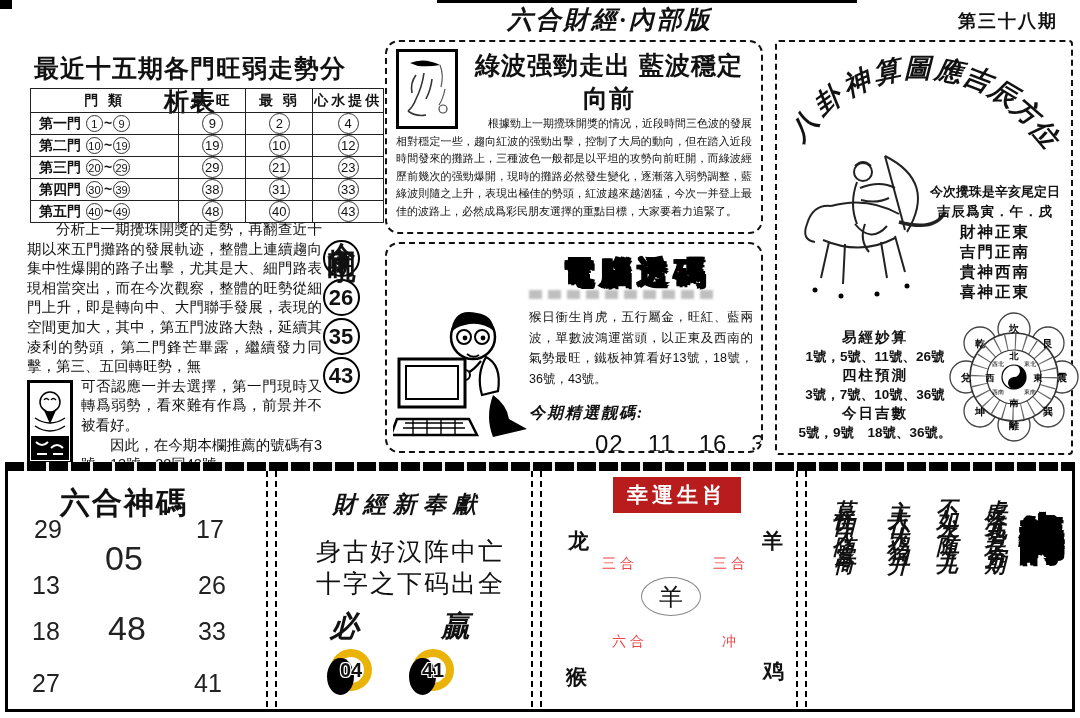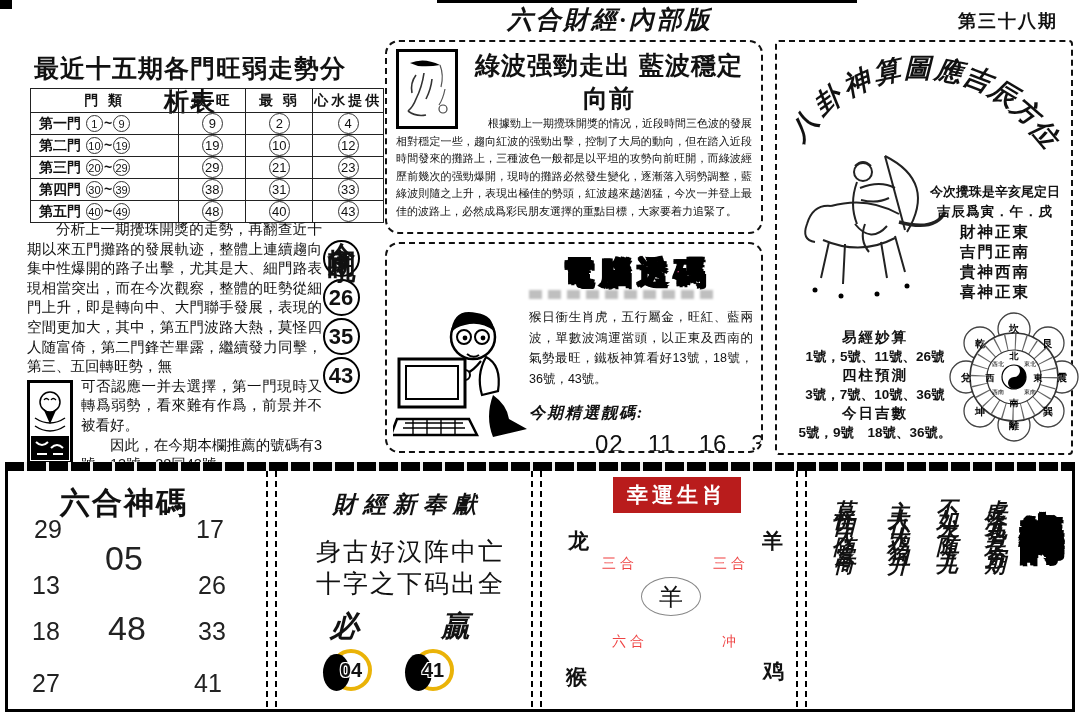--- a/index.html
+++ b/index.html
@@ -65,21 +65,21 @@
   
   #strip { position:absolute; left:5px; top:462px; width:1070px; height:250px; border:3px solid #000; background:#fff; }
   #strip-topbar { position:absolute; left:-3px; right:-3px; top:-3px; height:9px; background:repeating-linear-gradient(90deg,#000 0 19px,#f2f2f2 19px 22px); }
   .vdiv { position:absolute; top:6px; bottom:2px; width:11px; border-left:2.5px dashed #000; border-right:2.5px dashed #000; }
   .num { position:absolute; font-size:25px; color:#222; }
   #shenma-title { position:absolute; left:52px; top:18px; font-size:30px; font-weight:800; letter-spacing:2px; }
   #cj-title { position:absolute; left:285px; top:24px; width:230px; text-align:center; font-size:23px; font-weight:900; font-style:italic; letter-spacing:7px; font-family:"Liberation Serif","DejaVu Serif",serif; }
   #cj-lines { position:absolute; left:290px; top:70px; width:225px; text-align:center; font-size:25px; line-height:32px; letter-spacing:2px; font-weight:500; }
   #cj-biying { position:absolute; left:322px; top:142px; width:140px; display:flex; justify-content:space-between; font-size:29px; font-weight:900; font-style:italic; font-family:"Liberation Serif","DejaVu Serif",serif; }
   #cj-balls { position:absolute; left:322px; top:184px; display:flex; gap:40px; }
-  .ball { position:relative; width:42px; height:42px; border:4px solid #eab308; border-radius:50%; background:#fff; display:flex; align-items:center; justify-content:center; font-size:20px; font-weight:700; }
+  .ball { position:relative; width:42px; height:42px; border:8px solid #eab308; border-radius:50%; background:#fff; display:flex; align-items:center; justify-content:center; font-size:20px; font-weight:700; }
   .ball::before { content:""; position:absolute; left:-11px; top:1px; width:27px; height:37px; background:#000; border-radius:50%; z-index:1; }
   .ball span { position:relative; z-index:2; text-shadow:-1px -1px 0 #fff,1px 1px 0 #fff,-1px 1px 0 #fff,1px -1px 0 #fff; }
   #lz-header { position:absolute; left:605px; top:12px; background:#b91c1c; color:#fff; font-size:21px; font-weight:900; letter-spacing:4px; padding:4px 14px; }
   .zodiac { position:absolute; font-size:21px; font-weight:600; }
   .rel { position:absolute; font-size:14px; color:#ef4444; letter-spacing:4px; }
   #lz-center { position:absolute; left:633px; top:112px; width:60px; height:39px; border:1.5px solid #888; border-radius:50%; display:flex; align-items:center; justify-content:center; font-size:24px; font-family:"Liberation Serif","DejaVu Serif",serif; }
   #poem-title { position:absolute; left:1005px; top:12px; height:230px; writing-mode:vertical-rl; text-orientation:upright; font-size:43px; font-weight:900; letter-spacing:2px; color:#fff; -webkit-text-stroke:1.8px #000; text-shadow:2px 2px 0 #000,-1px -1px 0 #000,1px -1px 0 #000,-1px 1px 0 #000; font-family:"Liberation Serif","DejaVu Serif",serif; }
   .poem-col { position:absolute; top:18px; height:220px; writing-mode:vertical-rl; text-orientation:upright; font-size:21px; font-weight:700; font-style:italic; letter-spacing:9px; font-family:"Liberation Serif","DejaVu Serif",serif; }
 </style>
 </head>
@@ -128,21 +128,21 @@
     <tr>
       <td class="gate-cell"><span>第五門</span> <span class="circ c-sm">40</span>~<span class="circ c-sm">49</span></td>
       <td><span class="circ c-md">48</span></td>
       <td><span class="circ c-md">40</span></td>
       <td><span class="circ c-md">43</span></td>
     </tr>
   </tbody>
     </table>
 
   <div id="left-par">
-    <p class="ind">分析上一期攪珠開獎的走勢，再翻查近十期以來五門攤路的發展軌迹，整體上連續趨向集中性爆開的路子出擊，尤其是大、細門路表現相當突出，而在今次觀察，整體的旺勢從細門上升，即是轉向中、大門聯手發展，表現的空間更加大，其中，第五門波路大熱，莫怪四人随富倚，第二門鋒芒畢露，繼續發力同擊，第三、五回轉旺勢，無</p>
+    <p class="ind">分析上一期攪珠開獎的走勢，再翻查近十期以來五門攤路的發展軌迹，整體上連續趨向集中性爆開的路子出擊，尤其是大、細門路表現相當突出，而在今次觀察，整體的旺勢從細門上升，即是轉向中、大門聯手發展，表現的空間更加大，其中，第五門波路大熱，延續其凌利的勢頭，第二門鋒芒畢露，繼續發力同擊，第三、五回轉旺勢，無</p>
     <svg id="left-stamp" width="46" height="84" viewBox="0 0 46 84">
       <rect x="1.5" y="1.5" width="43" height="81" fill="#fff" stroke="#000" stroke-width="3"></rect>
       <circle cx="23" cy="22" r="10" fill="none" stroke="#000" stroke-width="1.5"></circle>
       <path d="M17,20 q2,-3 5,0 M24,20 q2,-3 5,0" stroke="#000" stroke-width="1.3" fill="none"></path>
       <path d="M16,28 q7,8 14,0 L23,44 Z" fill="#000"></path>
       <path d="M8,38 q15,10 30,0 M8,46 q15,10 30,0" stroke="#000" stroke-width="1.5" fill="none"></path>
       <rect x="4" y="56" width="38" height="24" fill="#000"></rect>
       <path d="M9,62 q6,6 12,0 M24,68 q6,-6 12,0 M10,74 h10 M26,74 h10" stroke="#fff" stroke-width="2" fill="none"></path>
     </svg>
     <p>可否認應一并去選擇，第一門現時又轉爲弱勢，看來難有作爲，前景并不被看好。</p>

